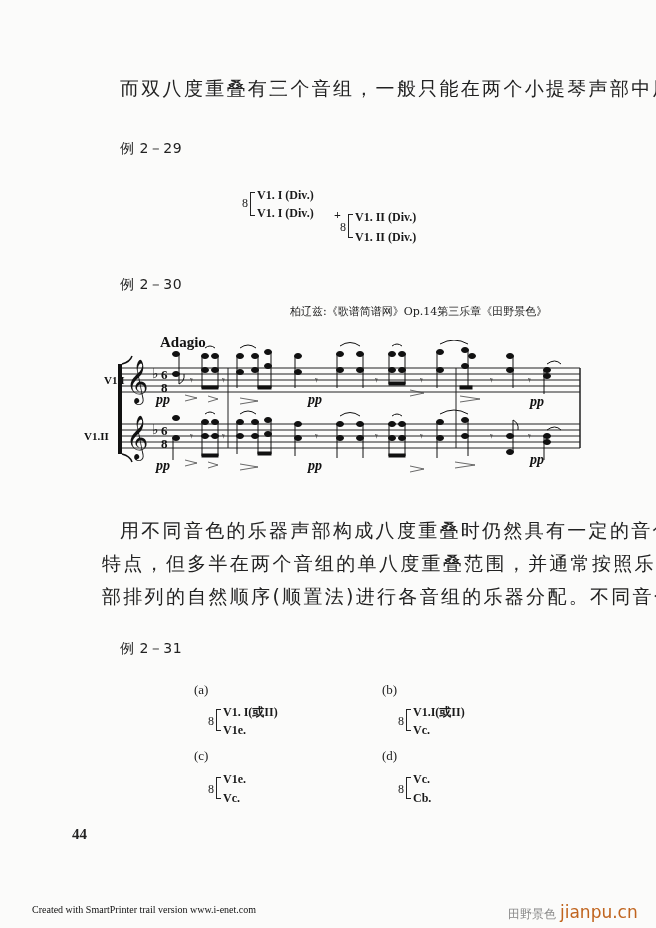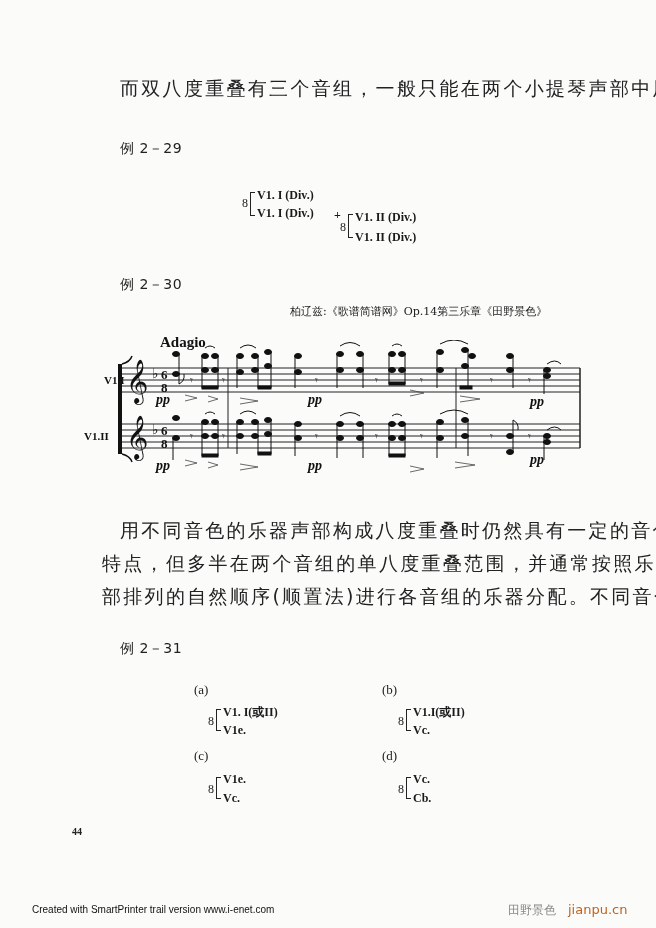--- a/index.html
+++ b/index.html
@@ -26,24 +26,24 @@
   .octave .eight { position: absolute; left: 0; font-size: 12px; font-weight: normal; }
   .octave .brk {
     position: absolute; left: 8px; width: 4px; border: 1px solid #222; border-right: none;
   }
   .octave .row { position: absolute; left: 15px; white-space: nowrap; }
   .plus { font-family: "Liberation Serif", serif; font-weight: bold; font-size: 12px; }
   .attribution { font-size: 11px; font-family: "DejaVu Serif", serif; color: #222; white-space: nowrap; }
   .tempo { font-family: "Liberation Serif", serif; font-weight: bold; font-size: 15px; color:#111; }
   .part-label { font-family: "Liberation Serif", serif; font-weight: bold; font-size: 11px; color:#111; }
   .sub-label { font-family: "Liberation Serif", serif; font-size: 13px; color:#222; }
-  .page-num { font-family: "Liberation Serif", serif; font-weight: bold; font-size: 10px; color:#222; }
-  .footer-credit { font-family: Liberation Sans, sans-serif; font-size: 10px; color: #111; }
+  .page-num { font-family: "Liberation Serif", serif; font-weight: bold; font-size: 15px; color:#222; }
+  .footer-credit { font-family: Liberation Serif, serif; font-size: 10px; color: #111; }
   .watermark { font-family: "DejaVu Sans", sans-serif; font-size: 12px; color: #8a8a8a; white-space: nowrap; }
-  .watermark .site { color: #c0641e; font-size: 13px; margin-left: 12px; }
+  .watermark .site { color: #c0641e; font-size: 17px; margin-left: 4px; }
 </style>
 </head>
 <body>
 
 <div class="abs para" style="top:72px; left:120px;">
   <span class="ln" style="margin-left:0;">而双八度重叠有三个音组，一般只能在两个小提琴声部中用</span>
 </div>
 
 <div class="abs example-label" style="top:140px; left:120px;">例 2－29</div>
 

